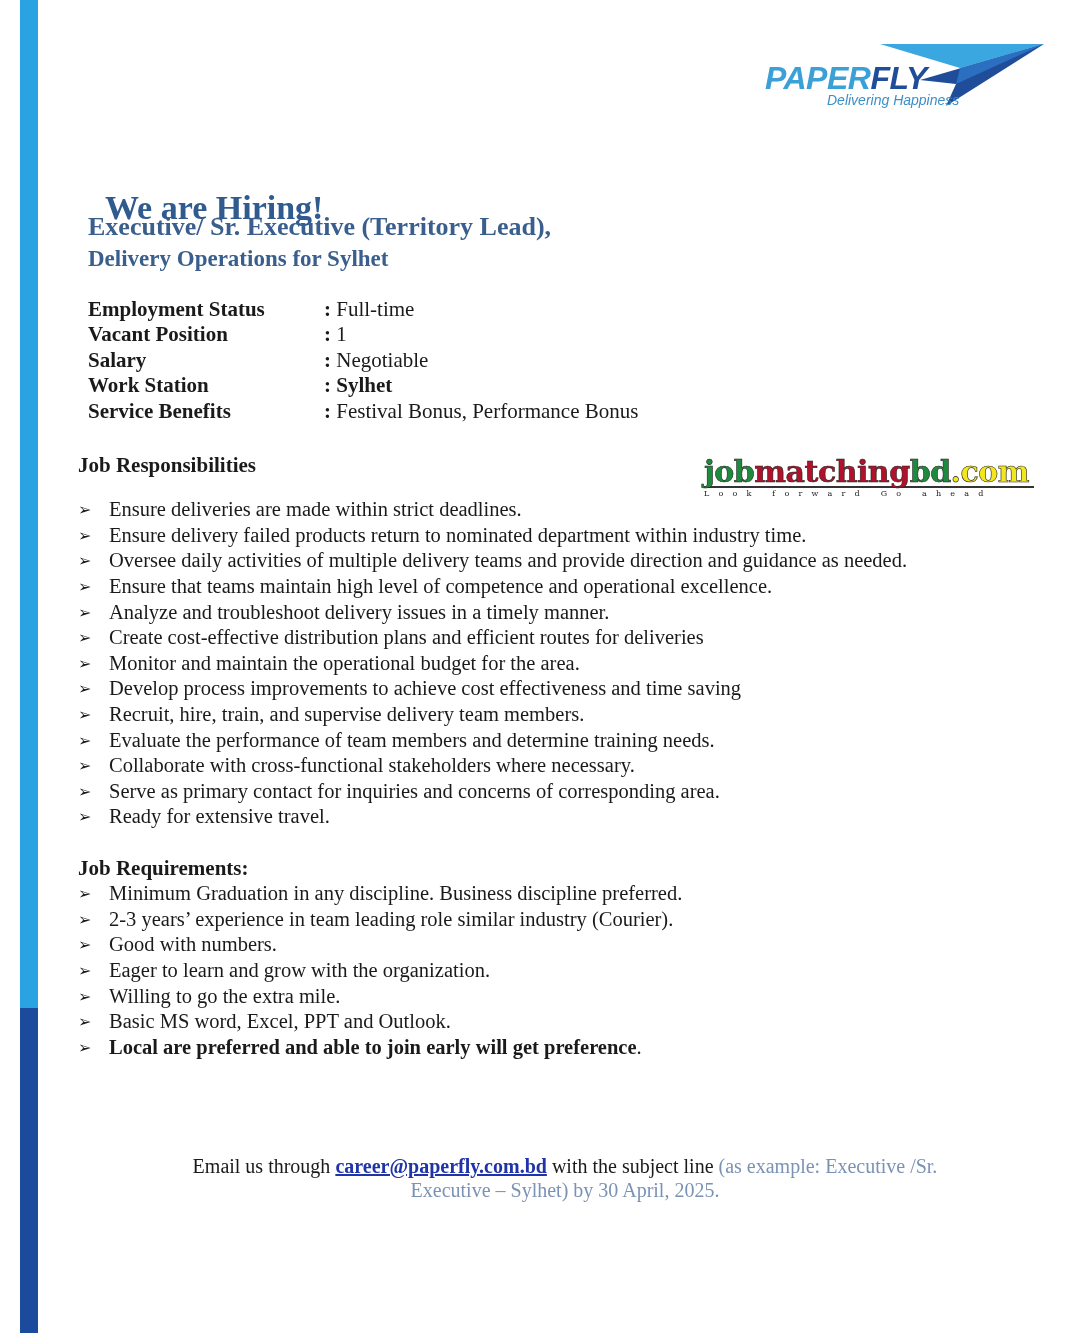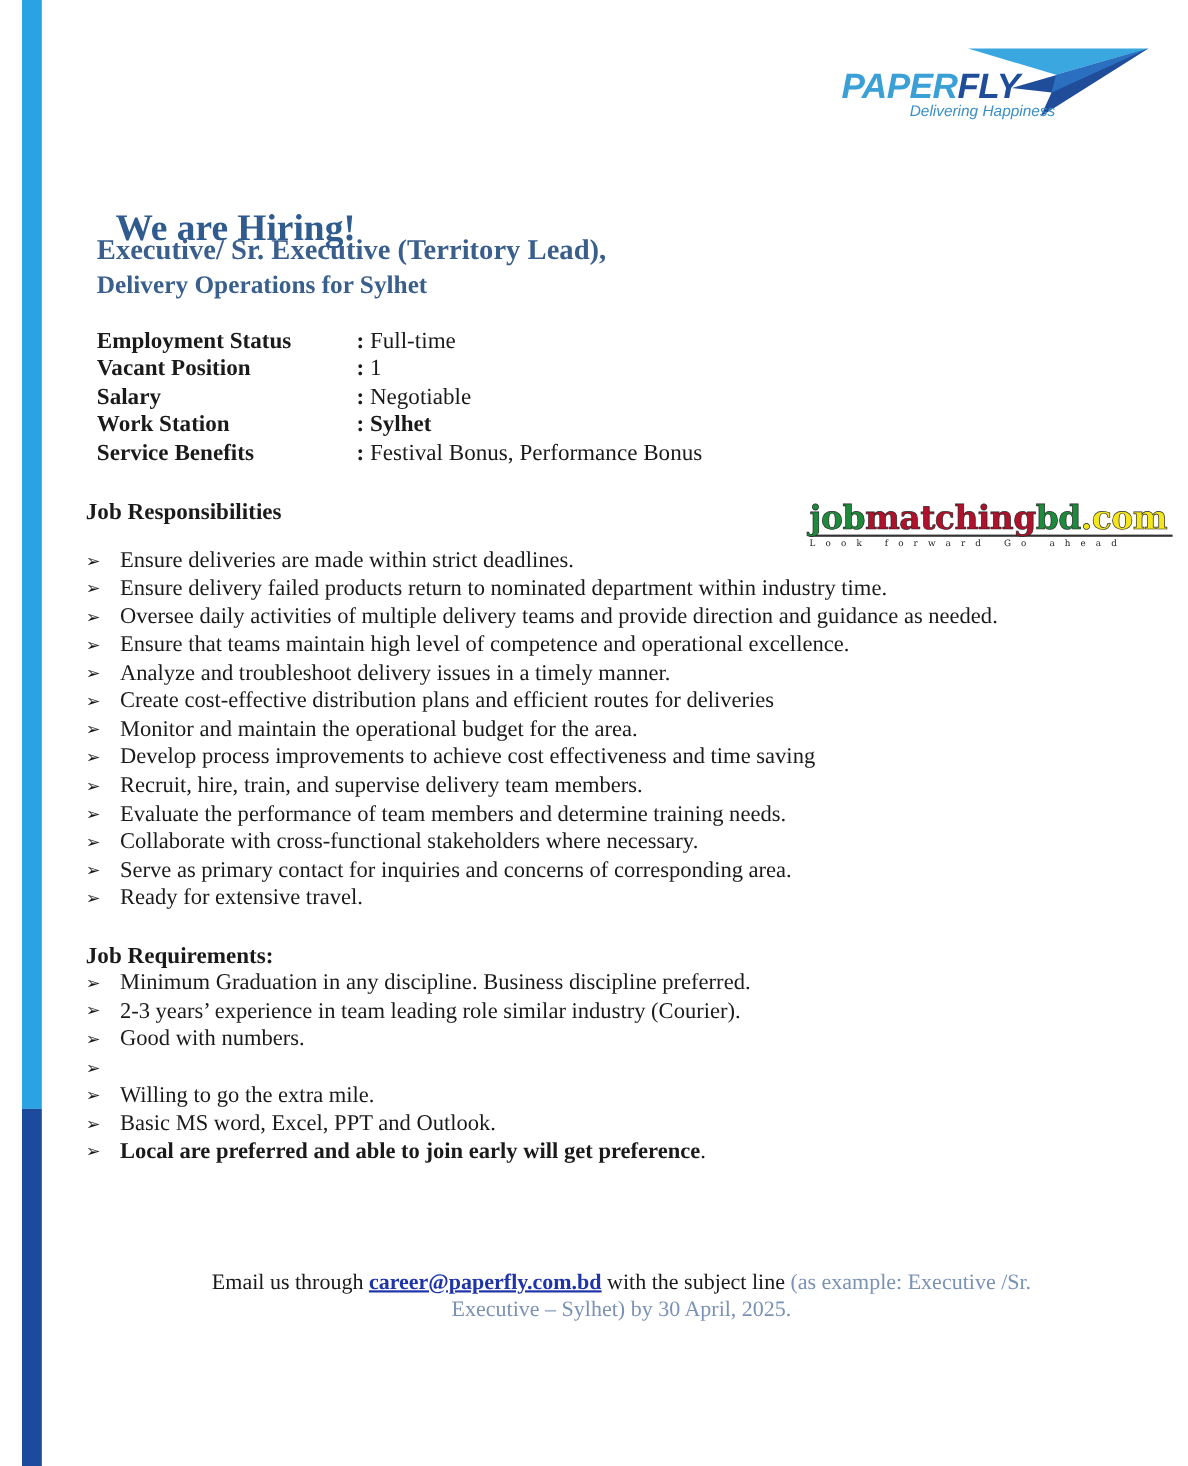--- a/index.html
+++ b/index.html
@@ -33,21 +33,21 @@
     .info-value.bold { font-weight: bold; }
 
     
     .section-title { position: absolute; left: 78px; font-size: 21px; font-weight: bold; }
     .list { position: absolute; left: 78px; margin: 0; padding: 0; list-style: none; font-size: 20.5px; }
     .list li { height: 25.6px; display: flex; align-items: center; white-space: nowrap; }
     .bullet { width: 31px; font-size: 16px; display: inline-block; }
     .list li.bold .text { font-weight: bold; }
 
     
-    .watermark { position: absolute; left: 736px; top: 456px; width: 330px; }
+    .watermark { position: absolute; left: 704px; top: 456px; width: 330px; }
     .wm-main { font-family: "DejaVu Serif", serif; font-weight: bold; font-size: 30px; letter-spacing: -0.5px; line-height: 32px; -webkit-text-stroke: 0.6px #222; }
     .wm-job { color: #1e8a3c; }
     .wm-matching { color: #b0122b; }
     .wm-bd { color: #1e8a3c; }
     .wm-com { color: #f3e61c; }
     .wm-line { height: 2px; background: #333; margin-top: -2px; }
     .wm-tag { font-family: "DejaVu Serif", serif; font-size: 8px; letter-spacing: 9.2px; color: #222; margin-top: 1px; }
 
     
     .footer { position: absolute; left: 150px; top: 1154px; width: 830px; text-align: center; font-size: 20px; line-height: 24px; }
@@ -169,20 +169,21 @@
   <li>
       <span class="bullet">➢</span>
       <span class="text">2-3 years’ experience in team leading role similar industry (Courier).</span>
     </li>
   <li>
       <span class="bullet">➢</span>
       <span class="text">Good with numbers.</span>
     </li>
   <li>
       <span class="bullet">➢</span>
+      <span class="text">Eager to learn and grow with the organization.</span>
     </li>
   <li>
       <span class="bullet">➢</span>
       <span class="text">Willing to go the extra mile.</span>
     </li>
   <li>
       <span class="bullet">➢</span>
       <span class="text">Basic MS word, Excel, PPT and Outlook.</span>
     </li>
   <li class="bold">

